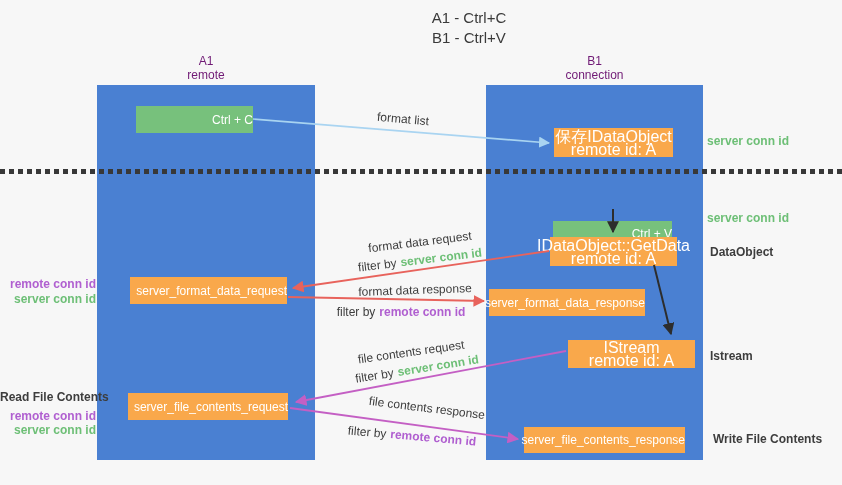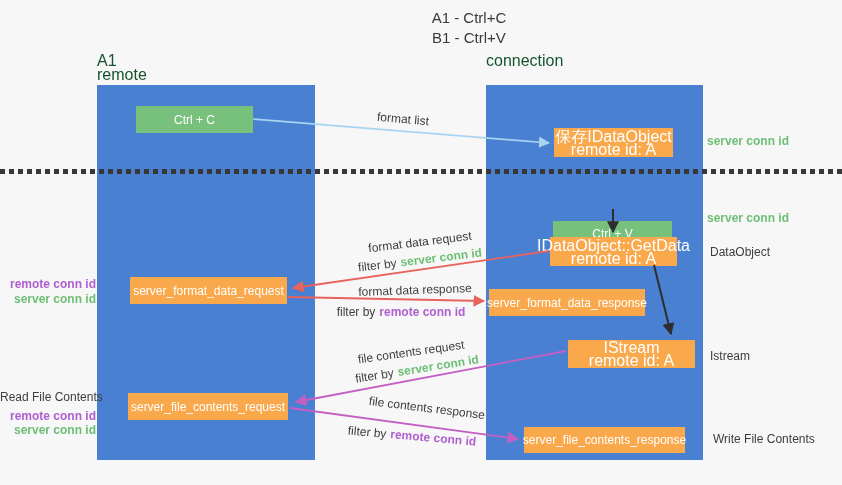--- a/index.html
+++ b/index.html
@@ -3,44 +3,44 @@
 <meta charset="utf-8">
 <style>
   html,body{margin:0;padding:0;background:#f6f6f6;}
   .canvas{position:relative;width:842px;height:485px;background:#f7f7f7;overflow:hidden;
           font-family:"Liberation Sans",sans-serif;color:#3d3d3d;}
   .title{position:absolute;top:8px;left:0;width:842px;text-align:center;
          font-size:15px;line-height:20px;color:#3a3a3a;margin-left:48px;}
   .lane{position:absolute;top:85px;height:375px;background:#4a80d2;z-index:1;}
   .lane-a{left:97px;width:218px;}
   .lane-b{left:486px;width:217px;}
-  .lane-header{position:absolute;top:54px;font-size:16px;line-height:14px;color:#14532d;z-index:2;}
+  .lane-header{position:absolute;top:54px;text-align:center;font-size:12px;line-height:14px;color:#701a75;z-index:2;}
   .lane-header.a{left:97px;width:218px;}
   .lane-header.b{left:486px;width:217px;}
   .dotted{position:absolute;left:0;top:169px;width:842px;height:5px;z-index:3;
           background:repeating-linear-gradient(90deg,#383838 0 5px,transparent 5px 9px);}
   .node{position:absolute;z-index:4;display:flex;flex-direction:column;align-items:center;
         justify-content:center;color:#fff;text-align:center;}
   .green{background:#77c17c;font-size:12px;}
   .orange{background:#f9a84b;}
   .two{font-size:16px;line-height:13px;}
-  .one{font-size:12px;}
+  .one{font-size:12px;align-items:flex-end;}
   .n-ctrlc{left:136px;top:106px;width:117px;height:27px;}
   .n-save{left:554px;top:128px;width:119px;height:29px;}
   .n-ctrlv{left:553px;top:181px;width:119px;height:26px;margin-top:40px;}
   .n-getdata{left:550px;top:237px;width:127px;height:29px;}
   .n-sfdreq{left:130px;top:277px;width:157px;height:27px;}
   .n-sfdresp{left:489px;top:289px;width:156px;height:27px;}
   .n-istream{left:568px;top:340px;width:127px;height:28px;}
   .n-sfcreq{left:128px;top:393px;width:160px;height:27px;}
   .n-sfcresp{left:524px;top:427px;width:161px;height:26px;}
   .side{position:absolute;font-size:12px;z-index:4;white-space:nowrap;}
   .g{color:#6dbf76;font-weight:bold;}
   .p{color:#b05fd0;font-weight:bold;}
-  .dk{color:#3d3d3d;}
+  .dk{color:#3d3d3d;font-weight:bold;}
   .sc-top{left:707px;top:134px;}
   .sc-mid{left:707px;top:211px;}
   .l-dataobject{left:710px;top:245px;}
   .l-istream{left:710px;top:349px;}
   .l-writefc{left:713px;top:432px;text-align:center;}
   .l-readfc{left:0;top:390px;width:93px;text-align:right;}
   .left-group{position:absolute;left:0;width:96px;text-align:right;line-height:15px;font-size:12px;z-index:4;}
   .lg1{top:277px;}
   .lg2{top:409px;line-height:14px;}
   .arrows{position:absolute;left:0;top:0;z-index:5;}
@@ -56,20 +56,21 @@
   <div class="title">
     <div>A1 - Ctrl+C</div>
     <div>B1 - Ctrl+V</div>
   </div>
 
   <div class="lane-header a">
     <div>A1</div>
     <div>remote</div>
   </div>
   <div class="lane-header b">
+    <div>B1</div>
     <div>connection</div>
   </div>
 
   <div class="lane lane-a"></div>
   <div class="lane lane-b"></div>
 
   <div class="dotted"></div>
 
   <div class="node green one n-ctrlc">
     <span>Ctrl + C</span>

